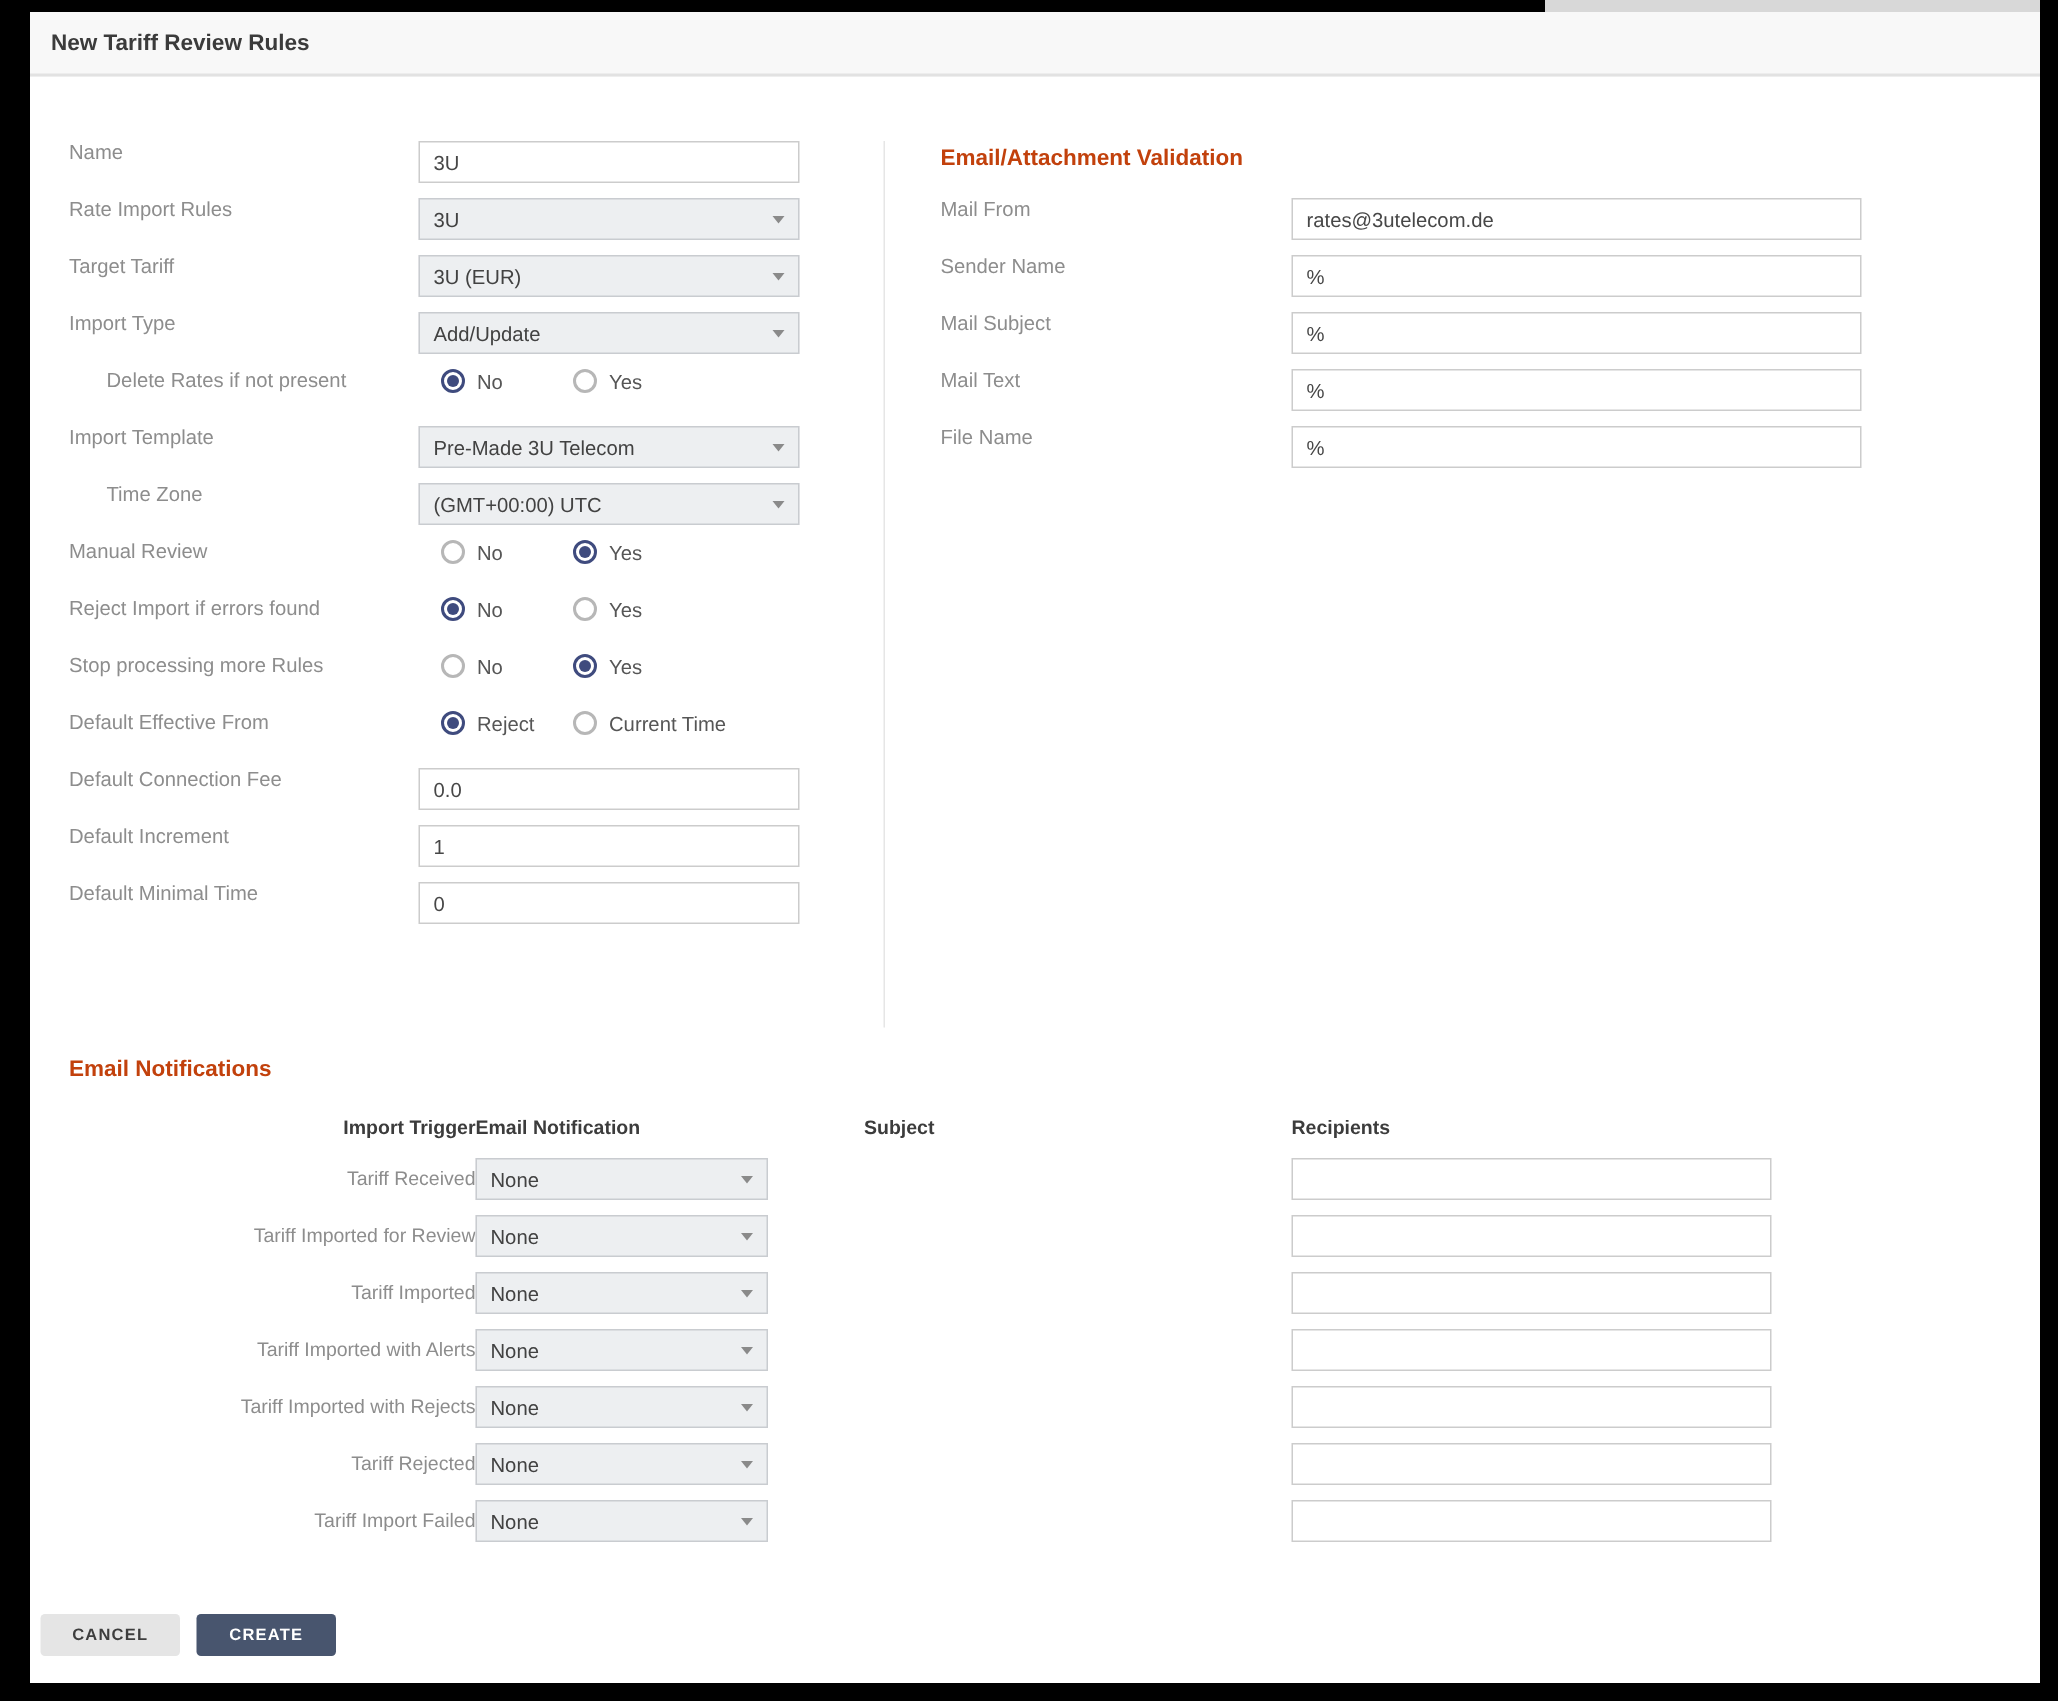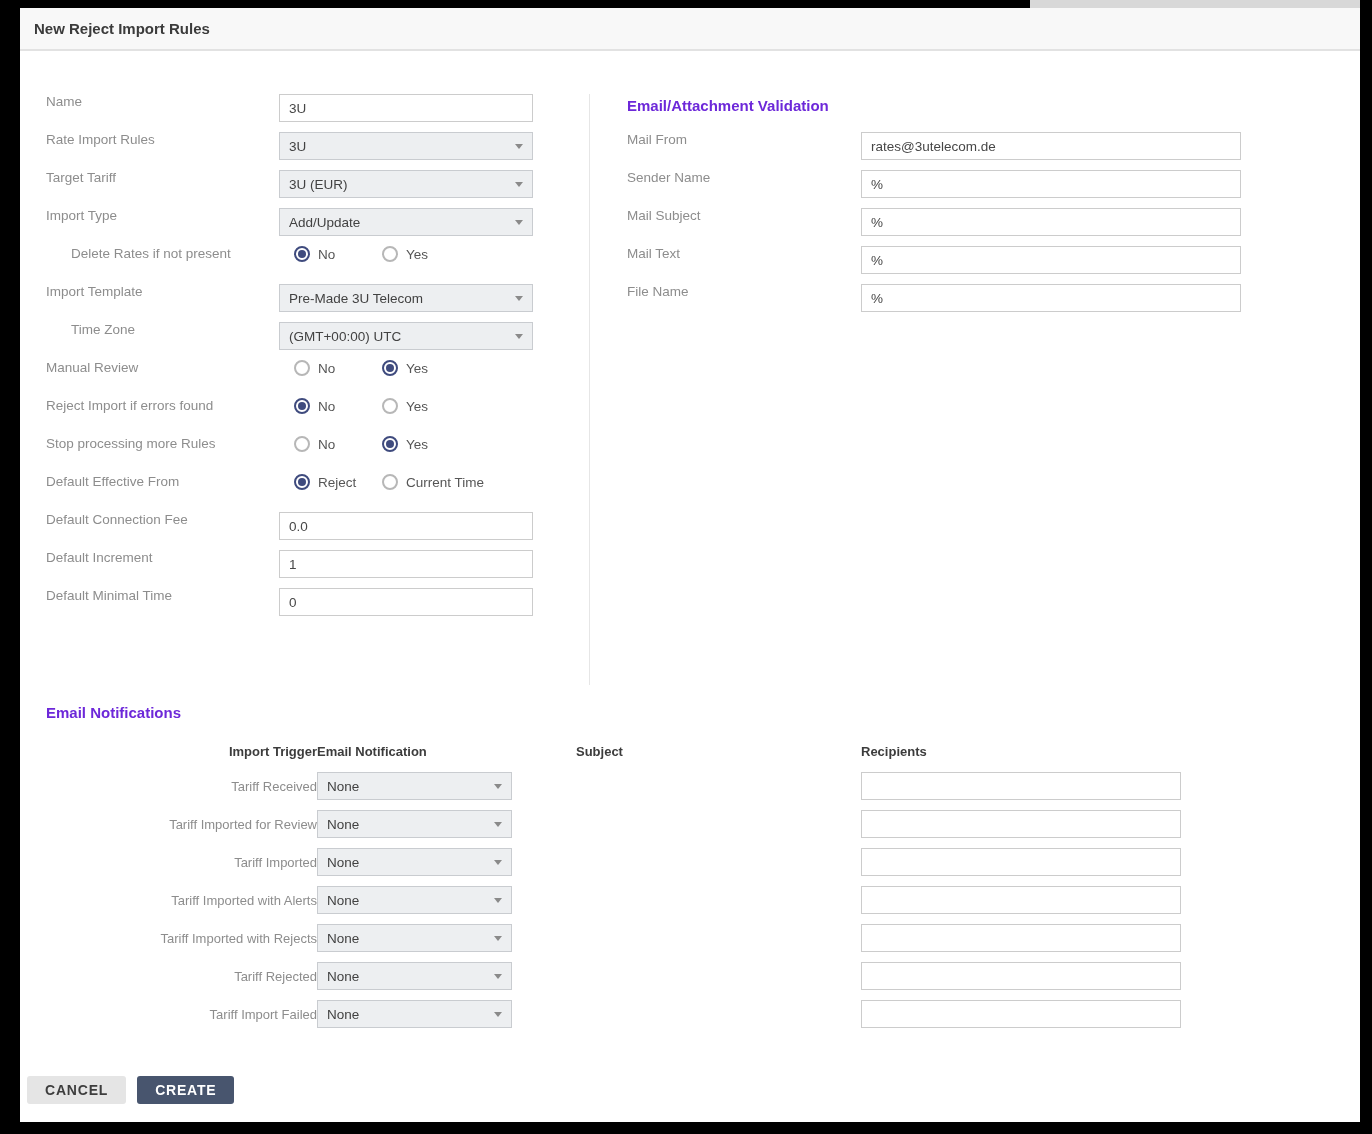--- a/index.html
+++ b/index.html
@@ -38,54 +38,54 @@
   .caret{width:0;height:0;border-left:4px solid transparent;border-right:4px solid transparent;border-top:5px solid #8a8a8a;flex:0 0 auto;}
 
   .radio-group{display:flex;align-items:center;}
   .radio-option{display:flex;align-items:center;width:73px;flex:0 0 auto;cursor:pointer;padding-left:15px;}
   .radio-option:last-child{width:auto;}
   .radio-circle{width:16px;height:16px;border-radius:50%;border:2px solid #b7b7b7;box-sizing:border-box;margin-right:8px;background:#fff;position:relative;flex:0 0 auto;}
   .radio-circle.selected{border-color:#3f4b7e;}
   .radio-circle.selected::after{content:"";position:absolute;left:2px;top:2px;right:2px;bottom:2px;border-radius:50%;background:#3f4b7e;}
   .radio-label{color:#565656;font-size:13.5px;}
 
-  .section-heading{font-size:15px;font-weight:700;color:#6d28d9;line-height:18px;}
+  .section-heading{font-size:15px;font-weight:700;color:#c2410c;line-height:18px;}
   .right-col .section-heading{margin-bottom:17px;}
 
   .notif-section{position:absolute;left:26px;top:696px;width:1300px;}
   .notif-heading{margin-bottom:22px;}
   .notif-header{display:flex;height:14px;margin-bottom:14px;}
   .notif-row{display:flex;align-items:center;height:28px;margin-bottom:10px;}
   .col-trigger{width:271px;flex:0 0 271px;text-align:right;}
   .col-notification{width:259px;flex:0 0 259px;}
   .col-subject{width:285px;flex:0 0 285px;}
   .col-recipients{width:322px;flex:0 0 322px;}
   .notif-header .hdr{font-size:13px;font-weight:700;color:#3c3c3c;}
   .trigger-label{font-size:13px;color:#8d8d8d;}
   .notif-select{width:195px;}
   .recipients-input{width:320px;}
 
   .footer{position:absolute;left:7px;top:1068px;display:flex;}
   .btn{
     height:28px;min-width:93px;box-sizing:border-box;border:none;border-radius:3px;
-    font-family:"Liberation Sans","DejaVu Sans",sans-serif;font-size:14px;font-weight:700;
+    font-family:"Liberation Sans","DejaVu Sans",sans-serif;font-size:11px;font-weight:700;
     letter-spacing:0.8px;display:flex;align-items:center;justify-content:center;
     padding:0 18px;cursor:pointer;
   }
   .btn-cancel{background:#e5e5e5;color:#3d3d3d;margin-right:11px;}
   .btn-create{background:#48556e;color:#ffffff;}
 </style>
 </head>
 <body>
 
 <div class="top-strip"></div>
 
 <div class="frame">
   <div class="header">
-    <span class="title">New Reject Import Rules</span>
+    <span class="title">New Tariff Review Rules</span>
   </div>
 
   <div class="left-col" id="left-form">
       <div class="form-row">
         <div class="row-label">Name</div>
         <div class="control"><input class="text-input" type="text" value="3U" style=""></div>
       </div>
       <div class="form-row">
         <div class="row-label">Rate Import Rules</div>
         <div class="control">

